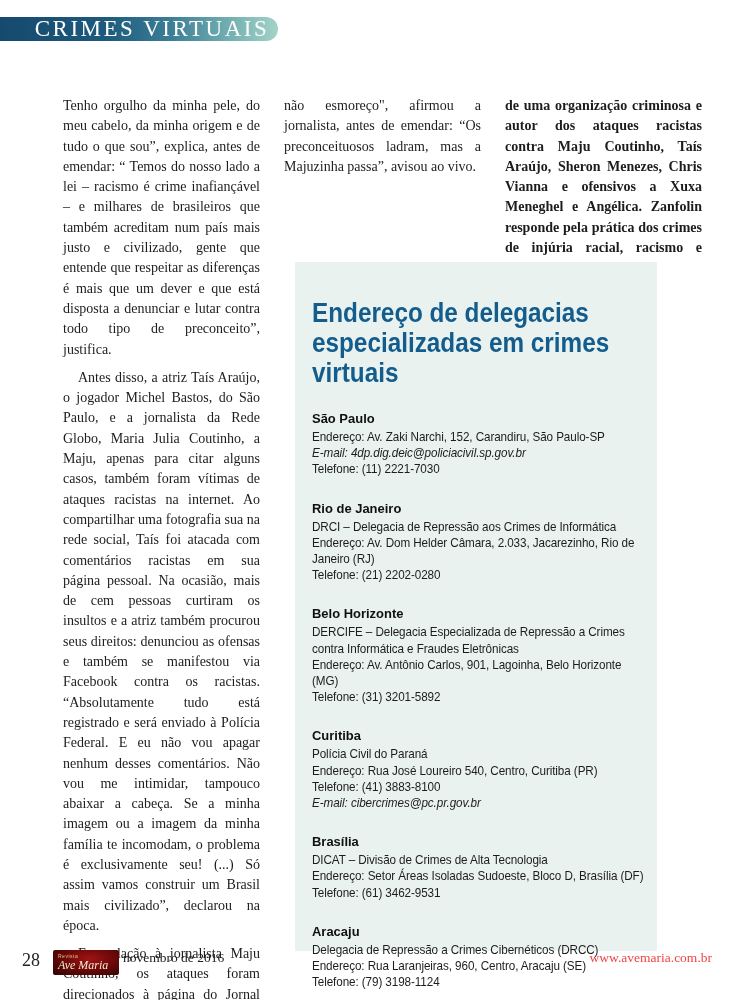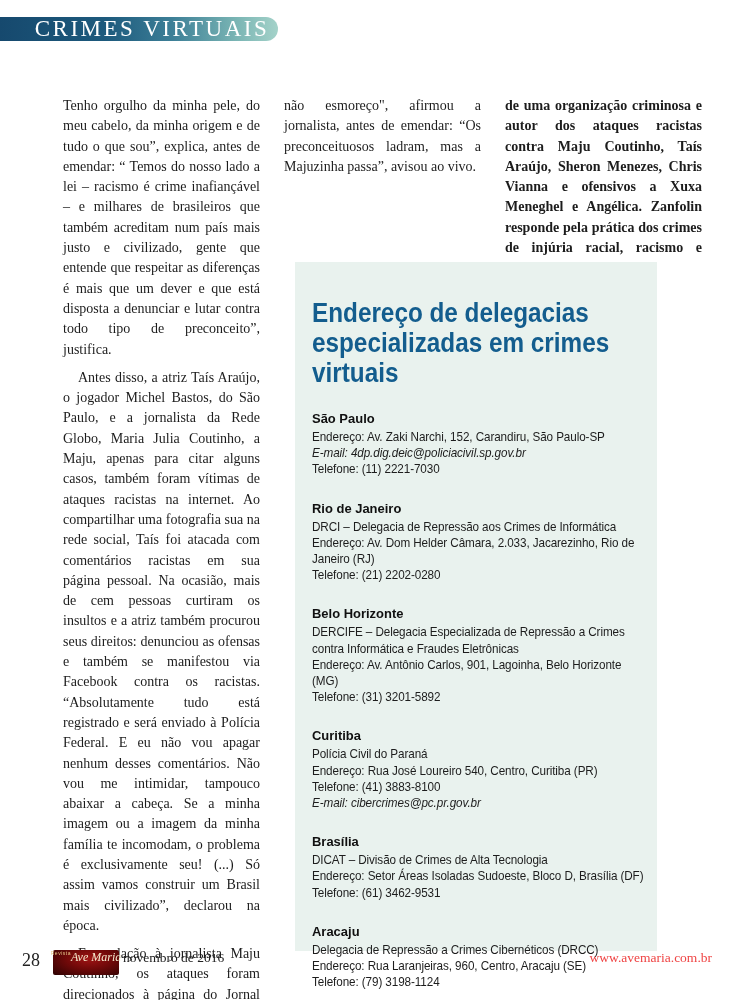--- a/index.html
+++ b/index.html
@@ -58,21 +58,21 @@
   .station .line.italic{font-style:italic;}
   
   .footer{
     position:absolute;left:22px;top:950px;width:690px;height:28px;
     display:flex;
   }
   .page-num{font-size:18px;color:#222;}
   .logo{
     margin-left:13px;width:66px;height:25px;border-radius:2px;
     background:radial-gradient(ellipse at 55% 35%, #a01414 0%, #700909 45%, #2c0202 100%);
-    display:flex;flex-direction:row;justify-content:center;
+    display:flex;flex-direction:column;justify-content:center;
     padding:1px 5px;box-sizing:border-box;
   }
   .logo-revista{
     color:#e8c78a;font-family:"Liberation Sans",sans-serif;
     font-size:5px;line-height:5px;letter-spacing:0.5px;
   }
   .logo-avemaria{
     color:#f6ecd0;font-family:"Liberation Serif",serif;font-style:italic;
     font-size:12px;line-height:13px;white-space:nowrap;
   }

